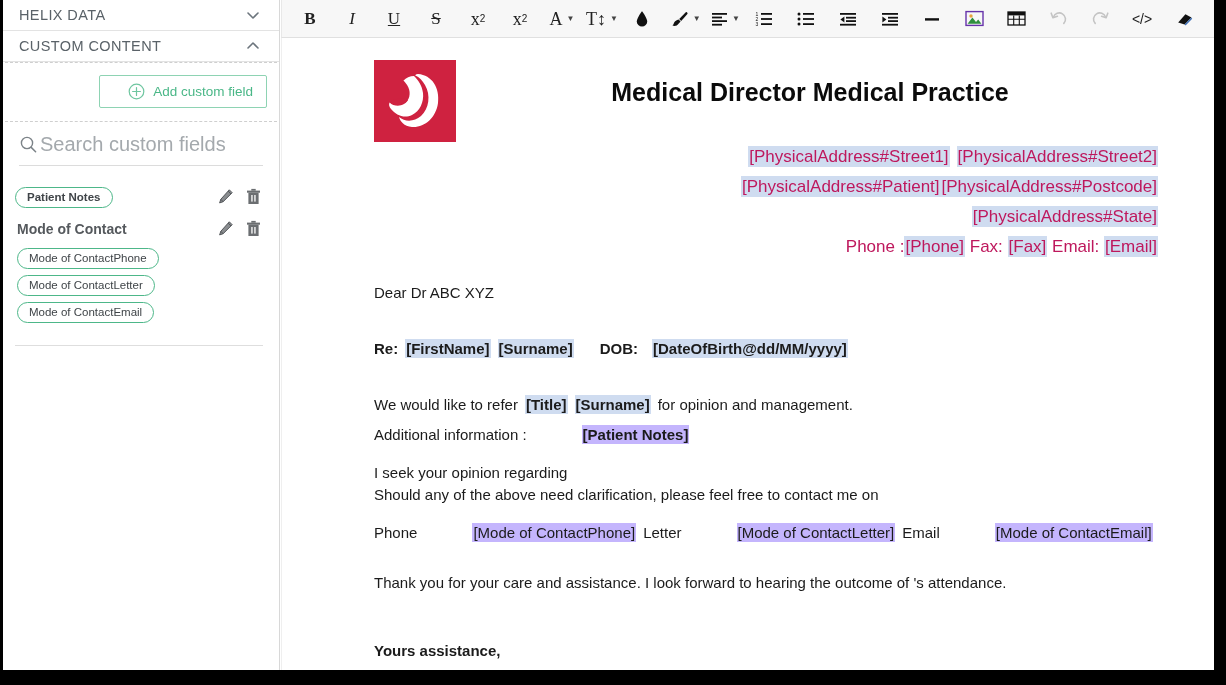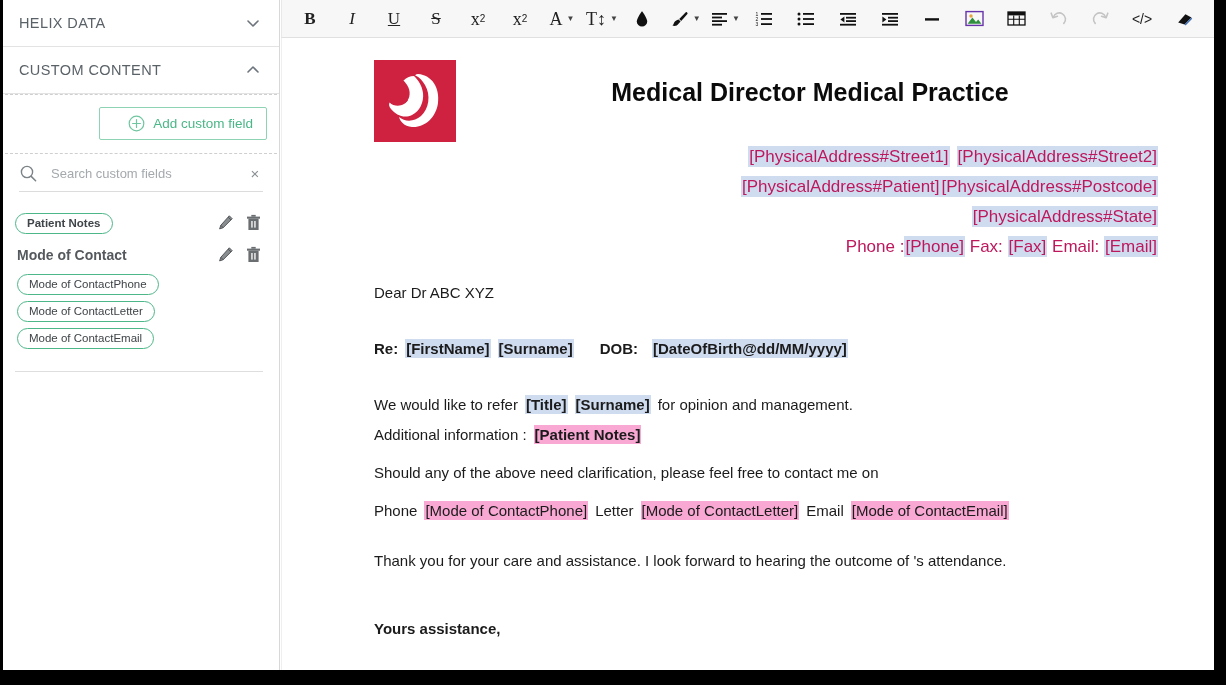--- a/index.html
+++ b/index.html
@@ -22,21 +22,21 @@
 
   
   .sidebar {
     position: absolute; left: 3px; top: 0;
     width: 277px; height: 670px;
     background: #fff;
     border-right: 1px solid #d8d8d8;
   }
   .panel-header {
     display: flex; align-items: center; justify-content: space-between;
-    height: 47px; padding: 0 16px;
+    height: 31px; padding: 0 16px;
     border-bottom: 1px solid #e3e3e3;
   }
   .panel-header .title {
     font-size: 14.5px; color: #5a6268; letter-spacing: .4px;
   }
   .chev { width: 20px; height: 20px; display:block; }
   .chev svg { display:block; }
 
   .dashed-sep {
     height: 0; border-top: 1px dashed #cfcfcf;
@@ -64,23 +64,22 @@
     display: flex; align-items: center;
     margin: 0 16px;
     padding: 10px 0 8px 0;
     border-bottom: 1px solid #dcdcdc;
   }
   .search-ico { width: 19px; height: 19px; flex: none; }
   .search-input {
     flex: 1;
     border: 0; outline: 0;
     font-family: inherit;
-    font-size: 13px;
+    font-size: 20px;
     color: #333;
-    margin-left: 11px;
     background: transparent;
   }
   .search-input::placeholder { color: #a4a9ad; }
   .clear-x {
     width: 16px; text-align:center;
     color: #8a8f94; font-size: 15px; cursor: pointer;
     line-height: 1; user-select:none;
   }
 
   .fields-area { padding: 18px 16px 0 12px; }
@@ -172,21 +171,21 @@
     margin-top: 18px;
     padding-right: 10px;
   }
 
   .addr { text-align: right; padding-right: 16px; }
   .addr-line { font-size: 17px; line-height: 30px; color: #be185d; }
 
   
   .tok { padding: 1px 1px; }
   .tok-blue  { background: #cfdcf0; }
-  .tok-green { background: #f9a8d4; }
+  .tok-green { background: #c4b5fd; margin-left: 48px; }
   .tok-b { font-weight: bold; }
 
   .body-block { padding-top: 16px; }
   .p { font-size: 15px; line-height: 30px; color: #1b1b1b; }
   .p.tight { line-height: 22px; }
   .p.bold { font-weight: bold; }
   .sp-12 { height: 12px; }
   .sp-20 { height: 20px; }
   .sp-26 { height: 26px; }
   .gap-wide { display:inline-block; width: 26px; }
@@ -535,20 +534,21 @@
           <div class="p">
             <span>We would like to refer</span><span class="gap-sm"></span><span class="tok tok-blue tok-b">[Title]</span><span class="gap-sm"></span><span class="tok tok-blue tok-b">[Surname]</span><span class="gap-sm"></span><span>for opinion and management.</span>
           </div>
 
           <div class="p">
             <span>Additional information :</span><span class="gap-sm"></span><span class="tok tok-green tok-b">[Patient Notes]</span>
           </div>
 
           <div class="sp-12"></div>
 
+          <div class="p tight">I seek your opinion regarding</div>
           <div class="p tight">Should any of the above need clarification, please feel free to contact me on</div>
 
           <div class="sp-12"></div>
 
           <div class="p">
             <span>Phone</span><span class="gap-sm"></span><span class="tok tok-green">[Mode of ContactPhone]</span><span class="gap-sm"></span><span>Letter</span><span class="gap-sm"></span><span class="tok tok-green">[Mode of ContactLetter]</span><span class="gap-sm"></span><span>Email</span><span class="gap-sm"></span><span class="tok tok-green">[Mode of ContactEmail]</span>
           </div>
 
           <div class="sp-20"></div>
 

